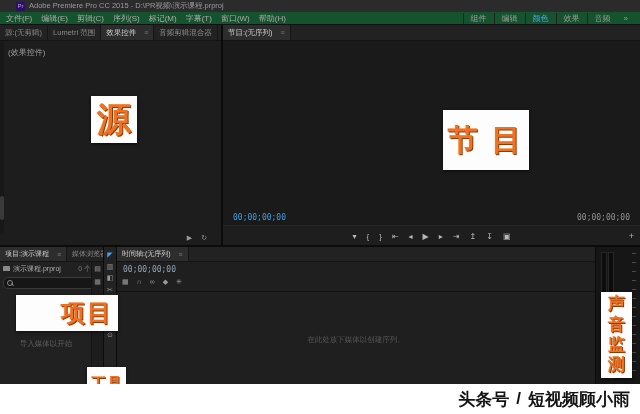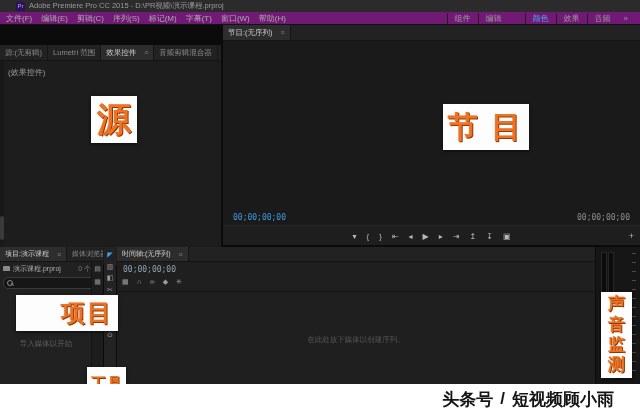--- a/index.html
+++ b/index.html
@@ -6,32 +6,32 @@
   .app{position:relative;width:640px;height:414px;background:#0b0b0b;overflow:hidden;
        font-family:"Liberation Sans",sans-serif;-webkit-font-smoothing:antialiased;}
 
   
   .titlebar{position:absolute;left:0;top:0;width:640px;height:12px;background:#2b2b2b;
             display:flex;align-items:center;gap:4px;padding-left:16px;box-sizing:border-box;}
   .pr-badge{width:9px;height:9px;background:#2d1060;color:#b9a0f0;font-size:6px;line-height:9px;
             text-align:center;border-radius:1px;flex:0 0 auto;}
   .title-text{font-size:7.5px;color:#9a9a9a;white-space:nowrap;}
 
-  .menubar{position:absolute;left:0;top:12px;width:640px;height:13px;background:#701a75;
+  .menubar{position:absolute;left:0;top:12px;width:640px;height:13px;background:#14532d;
            border-bottom:1px solid #121212;display:flex;align-items:center;box-sizing:border-box;
            padding:0 6px;font-size:8px;color:#ababab;}
   .menu-item{margin-right:9px;cursor:default;white-space:nowrap;}
   .ws{margin-left:auto;display:flex;align-items:center;}
   .ws-tab{padding:0 7px;color:#9a9a9a;border-left:1px solid #202020;white-space:nowrap;}
-  .ws-tab.active{color:#4aa3e8;margin-left:16px;}
+  .ws-tab.active{color:#4aa3e8;}
   .ws-overflow{padding:0 6px;color:#9a9a9a;}
 
   
   .panel{position:absolute;background:#1d1d1d;overflow:hidden;}
-  #src-group{left:0;top:25px;width:221px;height:220px;margin-top:20px;}
+  #src-group{left:0;top:25px;width:221px;height:220px;}
   #prog-group{left:223px;top:25px;width:417px;height:220px;text-align:right;}
   #proj-panel{left:0;top:247px;width:103px;height:137px;background:#212121;}
   #tools-panel{left:104px;top:247px;width:12px;height:137px;background:#232323;}
   #tl-panel{left:117px;top:247px;width:478px;height:137px;background:#1f1f1f;}
   #audio-panel{left:596px;top:247px;width:44px;height:137px;background:#161616;}
 
   .tabbar{height:15px;background:#222;display:flex;font-size:7.5px;color:#8a8a8a;
           white-space:nowrap;overflow:hidden;border-bottom:1px solid #141414;}
   .tabbar.small{height:14px;font-size:7px;}
   .tab{display:flex;align-items:center;padding:0 5px;border-right:1px solid #161616;gap:3px;}
@@ -82,30 +82,30 @@
   .meter.m2{left:12px;}
   .meter-ticks{position:absolute;right:4px;top:6px;bottom:6px;width:4px;
                background:repeating-linear-gradient(to bottom,#4a4a4a 0,#4a4a4a 1px,transparent 1px,transparent 9px);}
 
   
   .anno{position:absolute;background:#fdfdfd;display:flex;align-items:center;justify-content:center;
         box-shadow:0 1px 3px rgba(0,0,0,.65);z-index:50;}
   .anno span{font-weight:bold;color:#ed7226;font-family:"Liberation Serif",serif;
              text-shadow:1px 1px 0 #8f3b04, -0.5px -0.5px 0 #ffd9b3;}
   #anno-source{left:91px;top:96px;width:46px;height:47px;}   #anno-source span{font-size:34px;}
-  #anno-program{left:443px;top:104px;width:86px;height:46px;} #anno-program span{font-size:30px;letter-spacing:3px;}
+  #anno-program{left:443px;top:110px;width:86px;height:60px;} #anno-program span{font-size:30px;letter-spacing:3px;}
   #anno-project{left:16px;top:295px;width:62px;height:36px;padding-left:40px;} #anno-project span{font-size:24px;letter-spacing:2px;}
   #anno-tools{left:87px;top:367px;width:39px;height:34px;}   #anno-tools span{font-size:16px;}
   #anno-audio{left:601px;top:292px;width:31px;height:86px;flex-direction:column;}
   #anno-audio span{font-size:17px;line-height:1.2;}
 
   
   .watermark{position:absolute;left:0;top:384px;width:640px;height:30px;background:#fff;
              display:flex;align-items:center;justify-content:flex-end;box-sizing:border-box;
-             padding-right:26px;gap:7px;font-size:17px;font-weight:600;color:#141414;z-index:60;}
+             padding-right:10px;gap:7px;font-size:17px;font-weight:600;color:#141414;z-index:60;}
 </style>
 </head>
 <body>
 
 <div class="app">
 
   <div class="titlebar">
     <span class="pr-badge">Pr</span>
     <span class="title-text">Adobe Premiere Pro CC 2015 - D:\PR视频\演示课程.prproj</span>
   </div>

